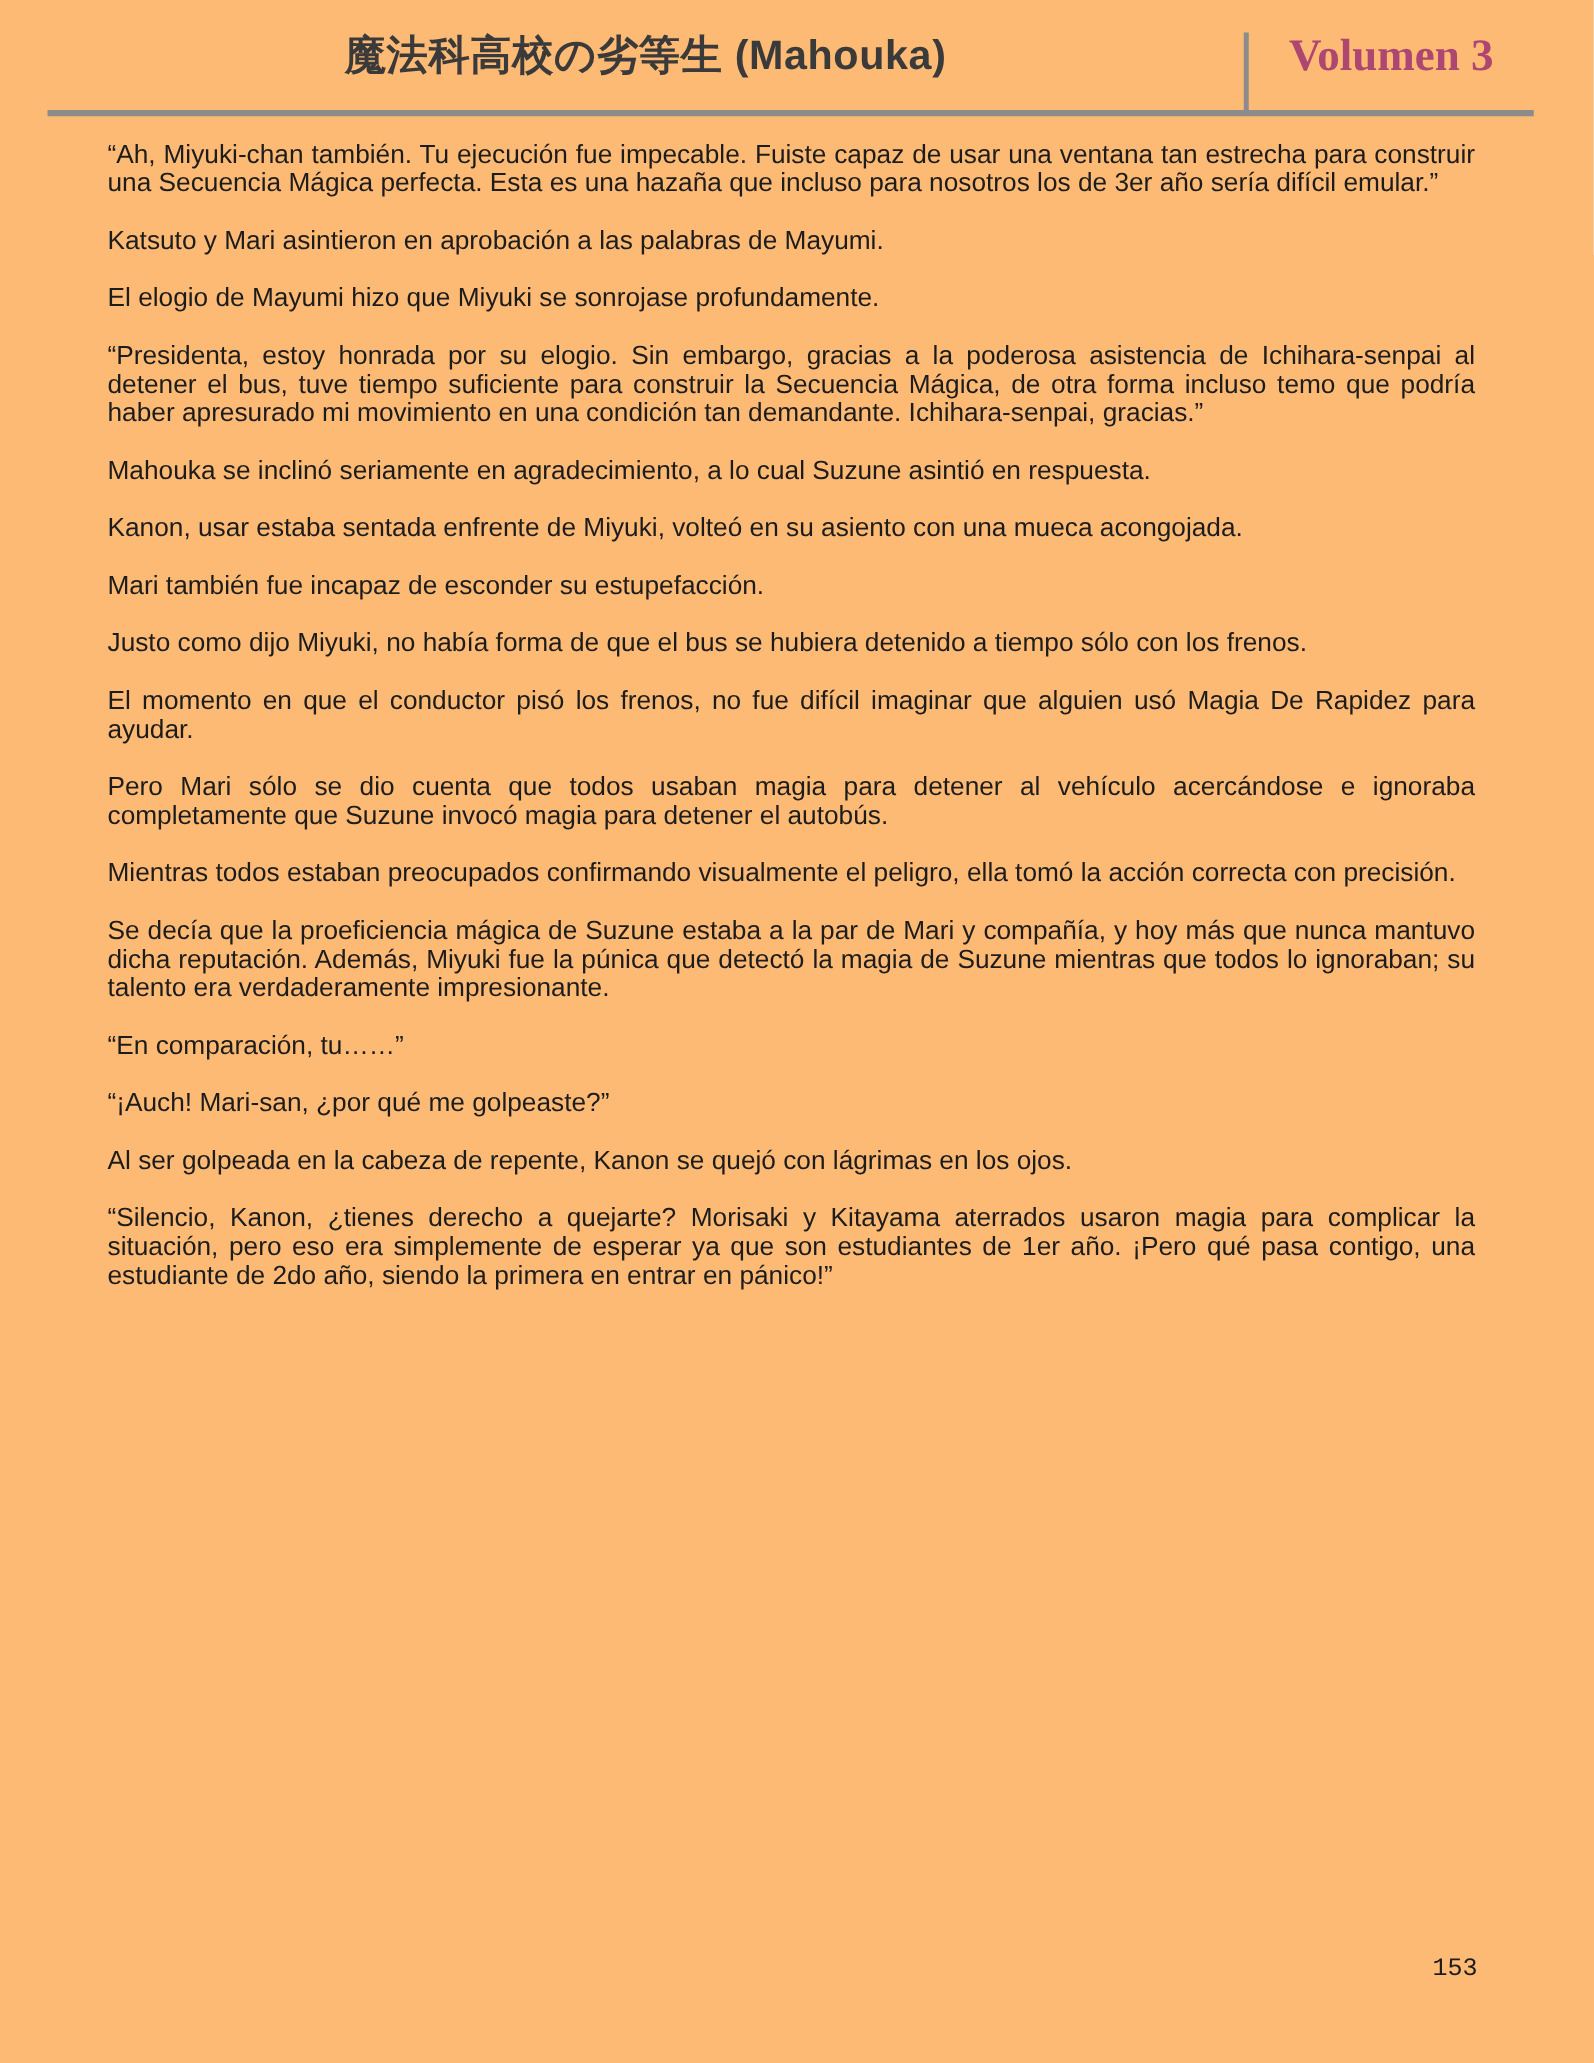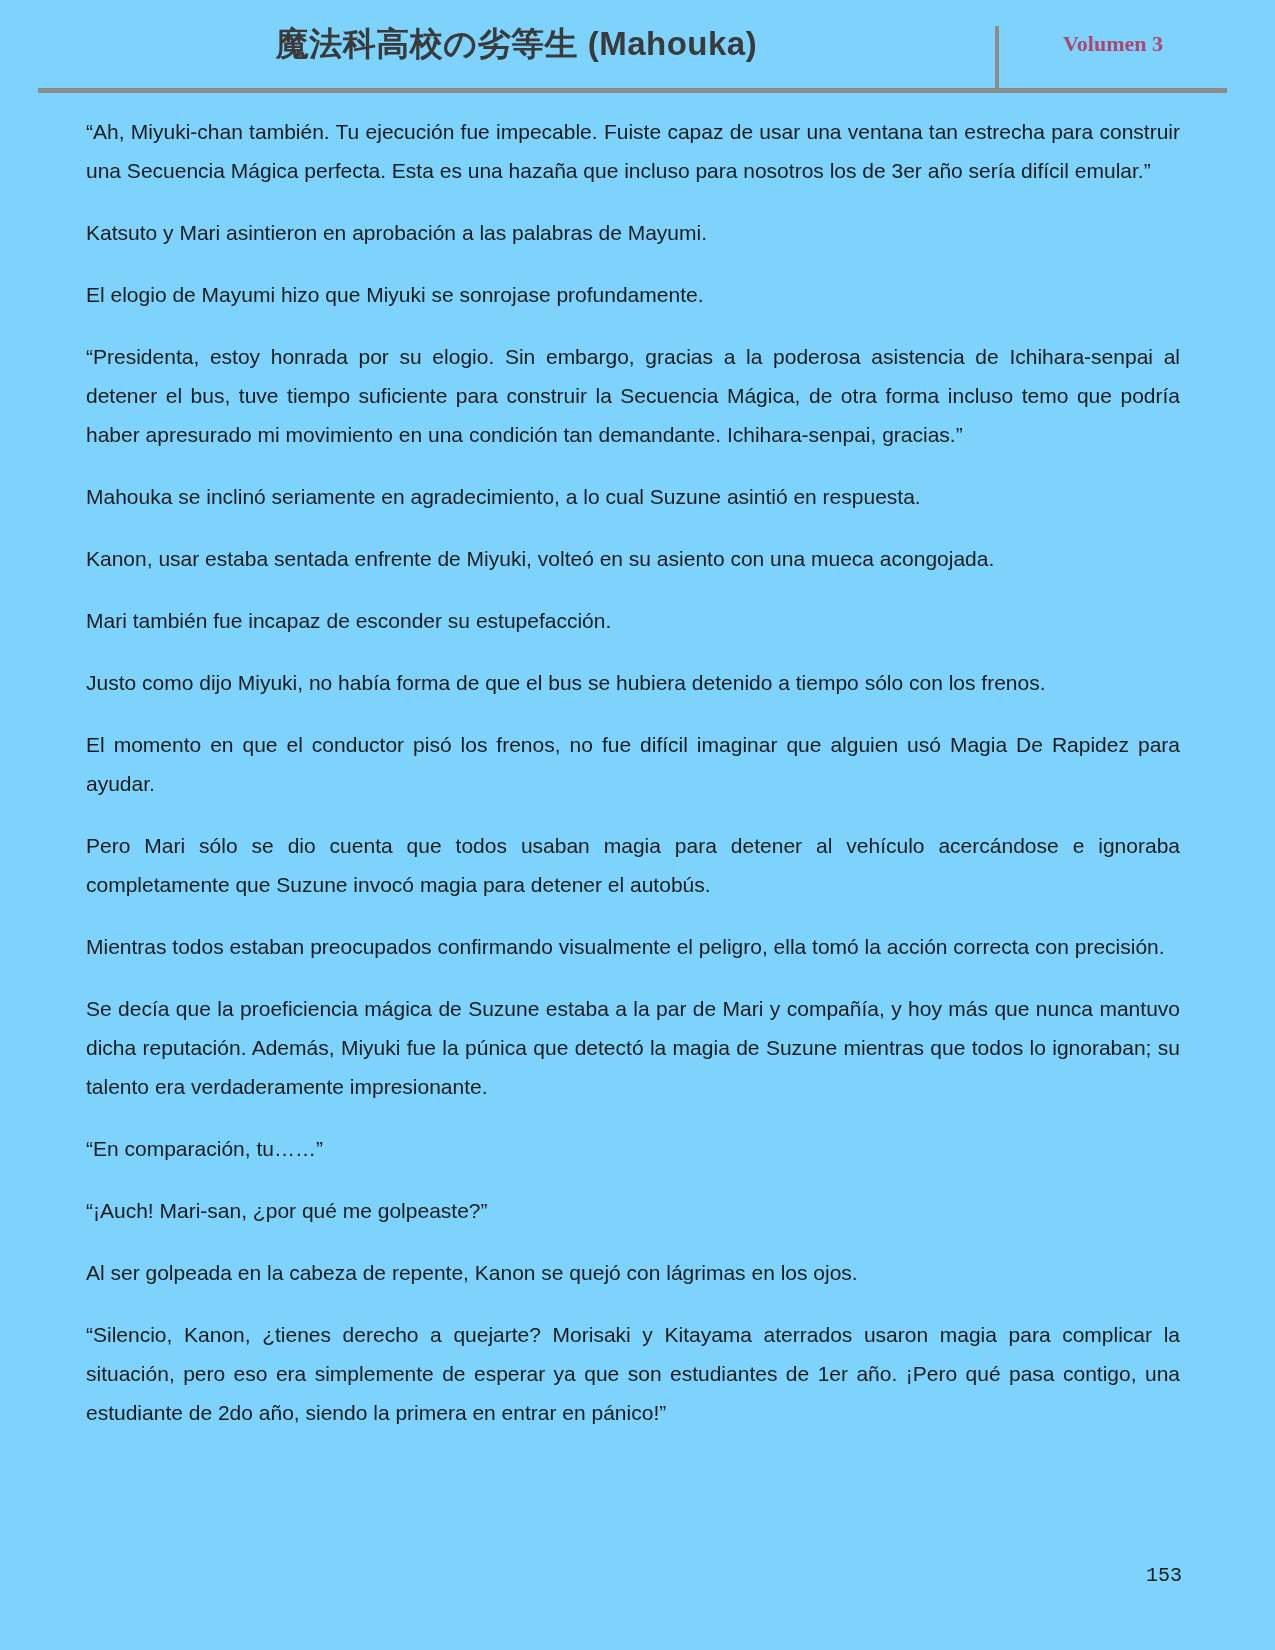--- a/index.html
+++ b/index.html
@@ -1,21 +1,21 @@
 <!DOCTYPE html>
 <html><head>
 <meta charset="utf-8">
 <style>
   html, body { margin: 0; padding: 0; background: #e8e8e8; }
   .page {
     position: relative;
     width: 1275px;
     height: 1650px;
     margin: 0 auto;
-    background: #7dd3fc;
+    background: #fdba74;
     font-family: "Liberation Sans", "DejaVu Sans", sans-serif;
     overflow: hidden;
   }
 
   
   .header {
     position: absolute;
     top: 0;
     left: 38px;
     width: 1189px;
@@ -45,36 +45,36 @@
   }
   .volume-cell {
     width: 228px;
     display: flex;
     align-items: center;
     justify-content: center;
   }
   .volume-label {
     font-family: "Liberation Serif", "DejaVu Serif", serif;
     font-weight: bold;
-    font-size: 22px;
+    font-size: 36px;
     color: #ae4672;
     white-space: nowrap;
   }
 
   
   .content {
     position: absolute;
     top: 112px;
     left: 86px;
     width: 1094px;
   }
   .para {
     margin: 0 0 23px 0;
     font-size: 21px;
-    line-height: 39px;
+    line-height: 23px;
     color: #1c1c1c;
     text-align: justify;
     text-justify: inter-word;
   }
 
   
   .page-number {
     position: absolute;
     top: 1564px;
     left: 1146px;

